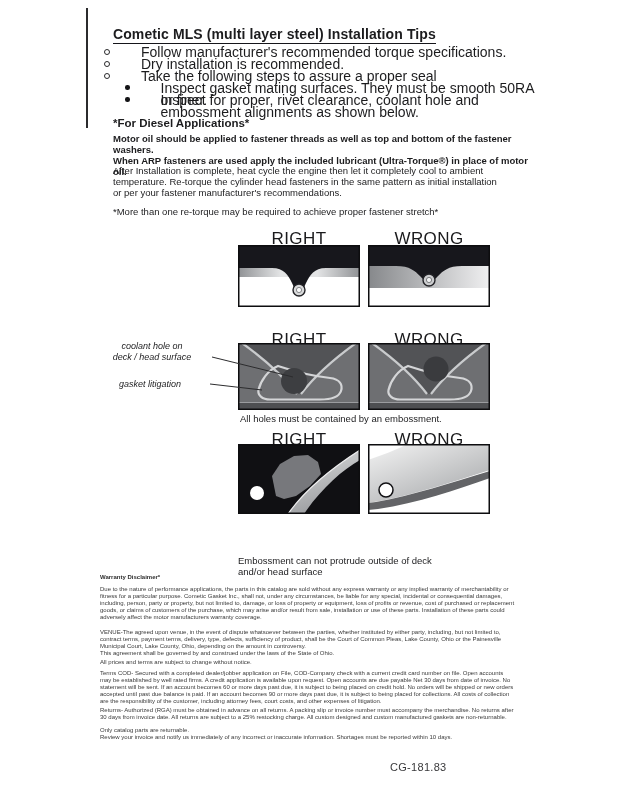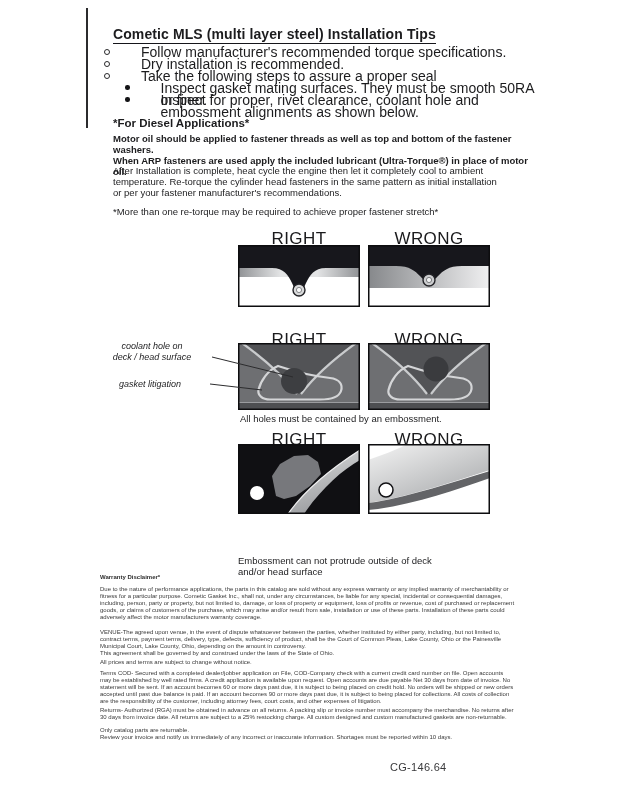--- a/index.html
+++ b/index.html
@@ -182,15 +182,15 @@
   <div class="abs legal legalhead" style="top:574px;">Warranty Disclaimer*</div>
   <div class="abs legal" style="top:586px;">Due to the nature of performance applications, the parts in this catalog are sold without any express warranty or any implied warranty of merchantability or fitness for a particular purpose.  Cometic Gasket Inc., shall not, under any circumstances, be liable for any special, incidental or consequential damages, including, person, party or property, but not limited to, damage, or loss of property or equipment, loss of profits or revenue, cost of purchased or replacement goods, or claims of customers of the purchase, which may arise and/or result from sale, installation or use of these parts.  Installation of these parts could adversely affect the motor manufacturers warranty coverage.</div>
   <div class="abs legal" style="top:629px;">VENUE-The agreed upon venue, in the event of dispute whatsoever between the parties, whether instituted by either party, including, but not limited to, contract terms, payment terms, delivery, type, defects, sufficiency of product, shall be the Court of Common Pleas, Lake County, Ohio or the Painesville Municipal Court, Lake County, Ohio, depending on the amount in controversy.
 This agreement shall be governed by and construed under the laws of the State of Ohio.</div>
   <div class="abs legal" style="top:659px;">All prices and terms are subject to change without notice.</div>
   <div class="abs legal" style="top:670px;">Terms COD- Secured with a completed dealer/jobber application on File, COD-Company check with a current credit card number on file.  Open accounts may be established by well rated firms.  A credit application is available upon request.  Open accounts are due payable Net 30 days from date of invoice.  No statement will be sent.  If an account becomes 60 or more days past due, it is subject to being placed on credit hold.  No orders will be shipped or new orders accepted until past due balance is paid.  If an account becomes 90 or more days past due, it is subject to being placed for collections.  All costs of collection are the responsibility of the customer, including attorney fees, court costs, and other expenses of litigation.</div>
   <div class="abs legal" style="top:707px;">Returns- Authorized (RGA) must be obtained in advance on all returns.  A packing slip or invoice number must accompany the merchandise.  No returns after 30 days from invoice date.  All returns are subject to a 25% restocking charge.  All custom designed and custom manufactured gaskets are non-returnable.</div>
   <div class="abs legal" style="top:727px;">Only catalog parts are returnable.
 Review your invoice and notify us immediately of any incorrect or inaccurate information.  Shortages must be reported within 10 days.</div>
 
-  <div class="abs pagecode" style="left:390px;top:761px;">CG-146.64</div>
+  <div class="abs pagecode" style="left:390px;top:761px;">CG-181.83</div>
 
 </div>
 
 </body></html>

